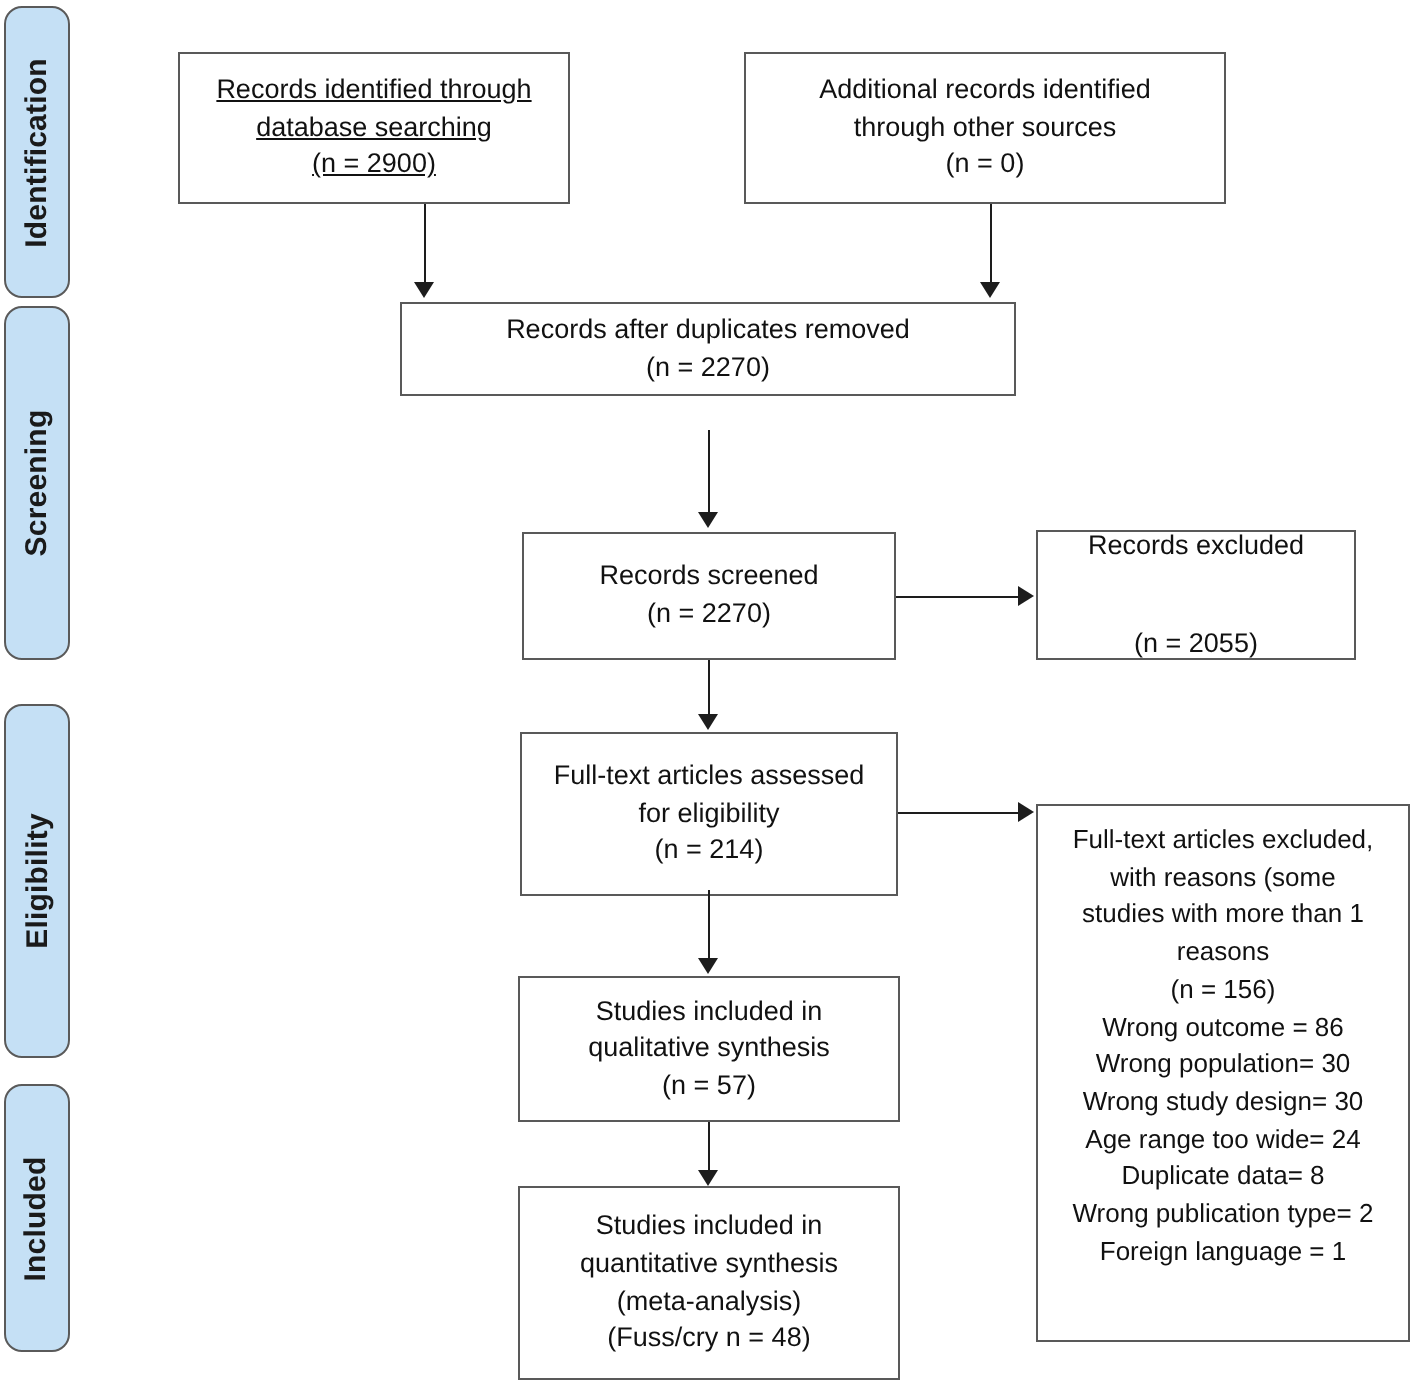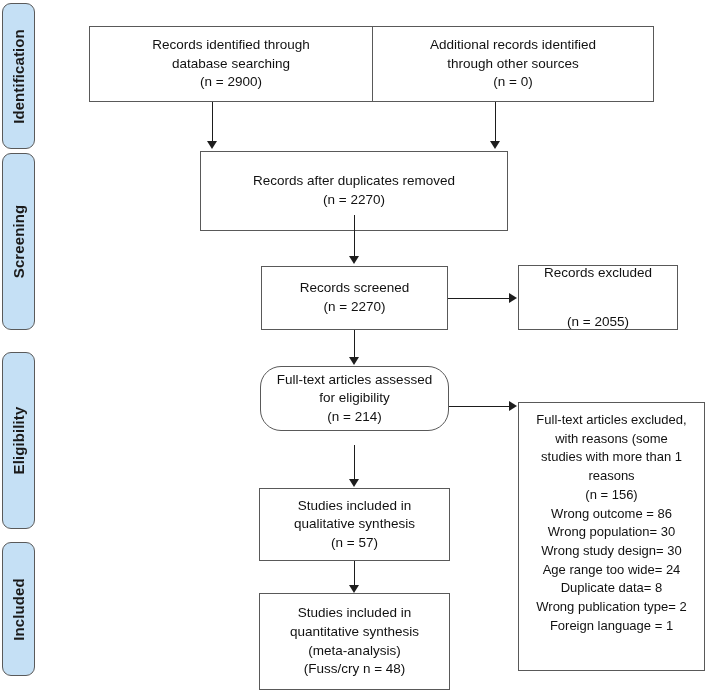--- a/index.html
+++ b/index.html
@@ -108,39 +108,39 @@
   </div>
 
   <div class="stage-pill" style="left:2px; top:352px; width:33px; height:177px;">
     <span class="stage-label">Eligibility</span>
   </div>
 
   <div class="stage-pill" style="left:2px; top:542px; width:33px; height:134px;">
     <span class="stage-label">Included</span>
   </div>
 
-  <div class="flow-box" style="left:89px; top:26px; width:284px; height:76px;">
+  <div class="flow-box" style="left:89px; top:26px; width:196px; height:76px;text-decoration:underline;">
     <span class="ln">Records identified through</span>
     <span class="ln">database searching</span>
     <span class="ln">(n =  2900)</span>
   </div>
 
-  <div class="flow-box" style="left:372px; top:26px; width:282px; height:76px;">
+  <div class="flow-box" style="left:372px; top:26px; width:241px; height:76px;">
     <span class="ln">Additional records identified</span>
     <span class="ln">through other sources</span>
     <span class="ln">(n =  0)</span>
   </div>
 
   <div class="conn-v" style="left:212px; top:102px; height:40px;"></div>
   <div class="arrow-down" style="left:207px; top:141px;"></div>
 
   <div class="conn-v" style="left:495px; top:102px; height:40px;"></div>
   <div class="arrow-down" style="left:490px; top:141px;"></div>
 
-  <div class="flow-box" style="left:200px; top:151px; width:308px; height:80px;">
+  <div class="flow-box" style="left:200px; top:151px; width:308px; height:47px;">
     <span class="ln">Records after duplicates removed</span>
     <span class="ln">(n = 2270)</span>
   </div>
 
   <div class="conn-v" style="left:354px; top:215px; height:42px;"></div>
   <div class="arrow-down" style="left:349px; top:256px;"></div>
 
   <div class="flow-box" style="left:261px; top:266px; width:187px; height:64px;">
     <span class="ln">Records screened</span>
     <span class="ln">(n = 2270)</span>
@@ -150,21 +150,21 @@
     <span class="ln">Records excluded</span>
     <span class="ln">(n = 2055)</span>
   </div>
 
   <div class="conn-h" style="left:448px; top:298px; width:62px;"></div>
   <div class="arrow-right" style="left:509px; top:293px;"></div>
 
   <div class="conn-v" style="left:354px; top:330px; height:28px;"></div>
   <div class="arrow-down" style="left:349px; top:357px;"></div>
 
-  <div class="flow-box" style="left:260px; top:366px; width:189px; height:65px;border-radius:21px;">
+  <div class="flow-box" style="left:260px; top:366px; width:189px; height:82px;">
     <span class="ln">Full-text articles assessed</span>
     <span class="ln">for eligibility</span>
     <span class="ln">(n = 214)</span>
   </div>
 
   <div class="flow-box reasons" style="left:518px; top:366px; width:187px; height:269px;">
     <span class="ln">Full-text articles excluded,</span>
     <span class="ln">with reasons (some</span>
     <span class="ln">studies with more than 1</span>
     <span class="ln">reasons</span>

